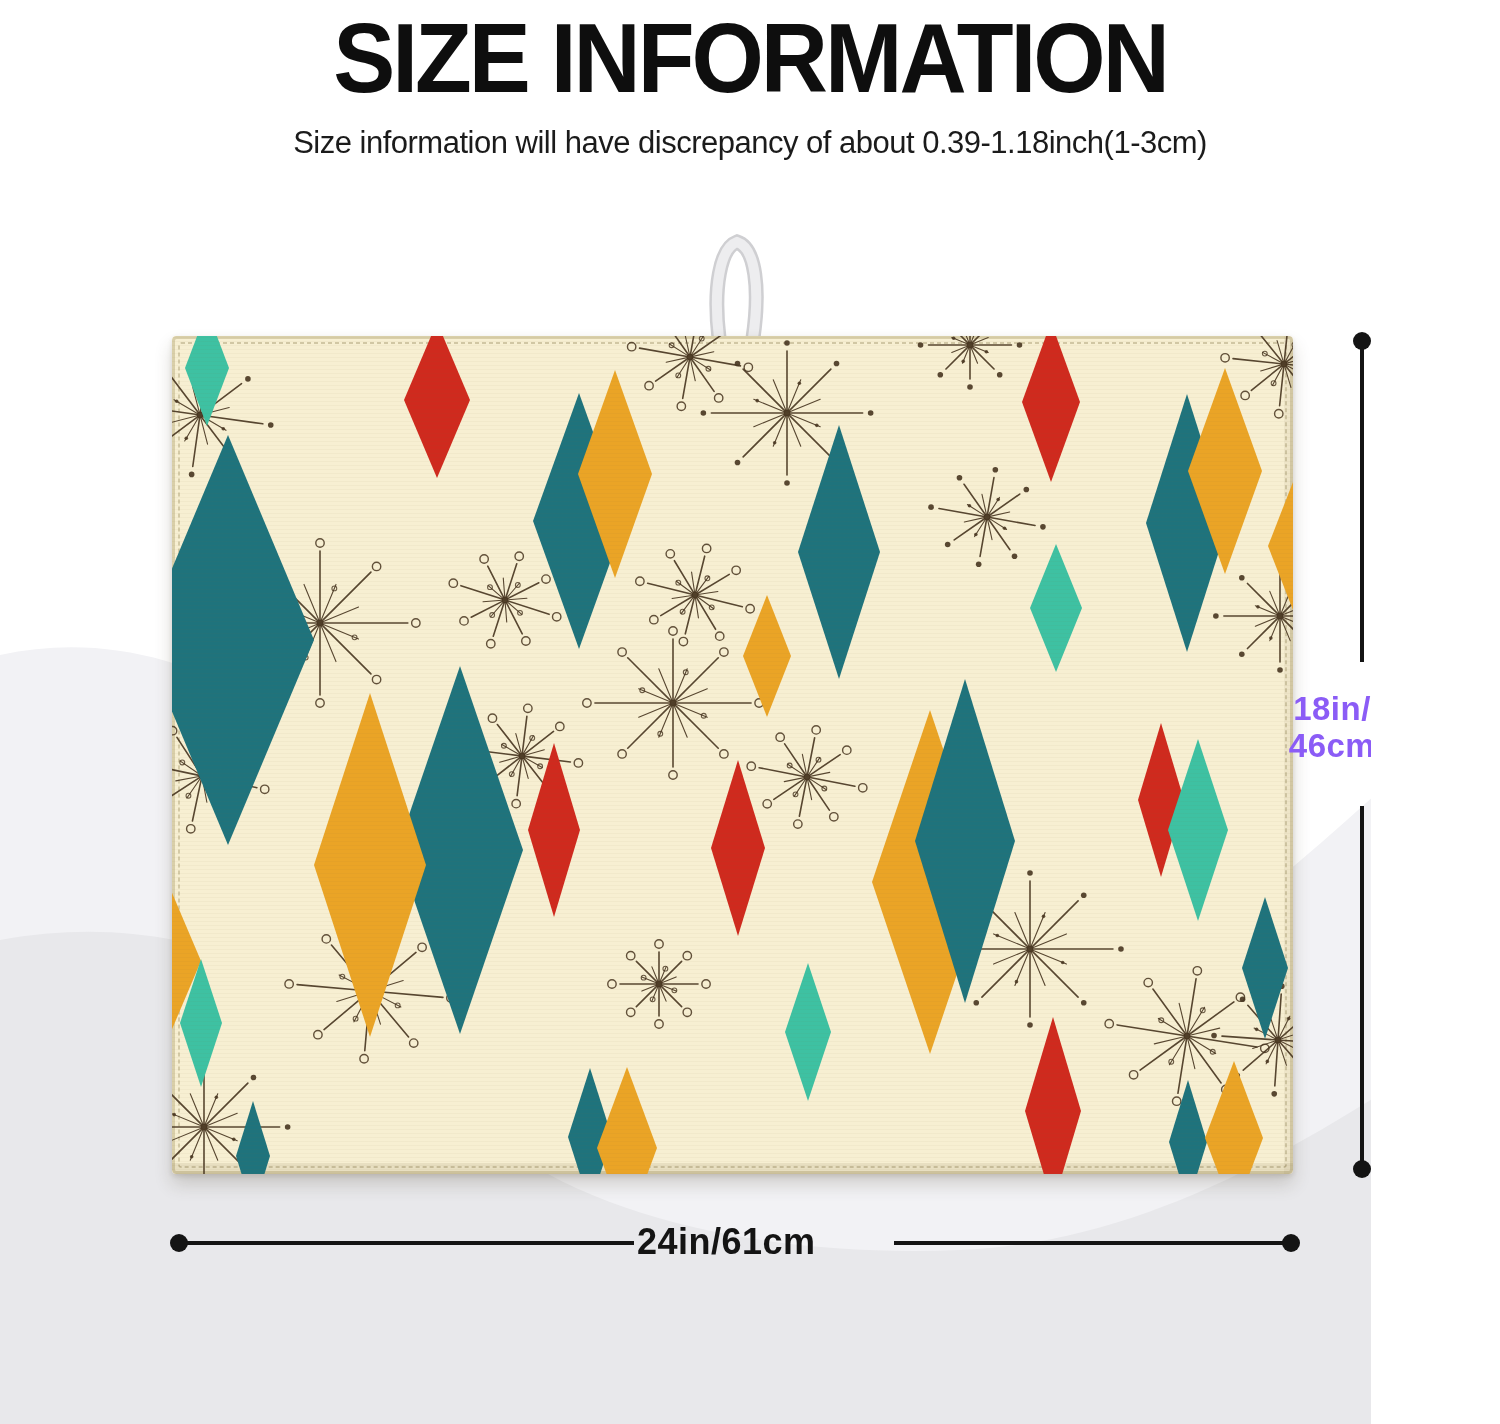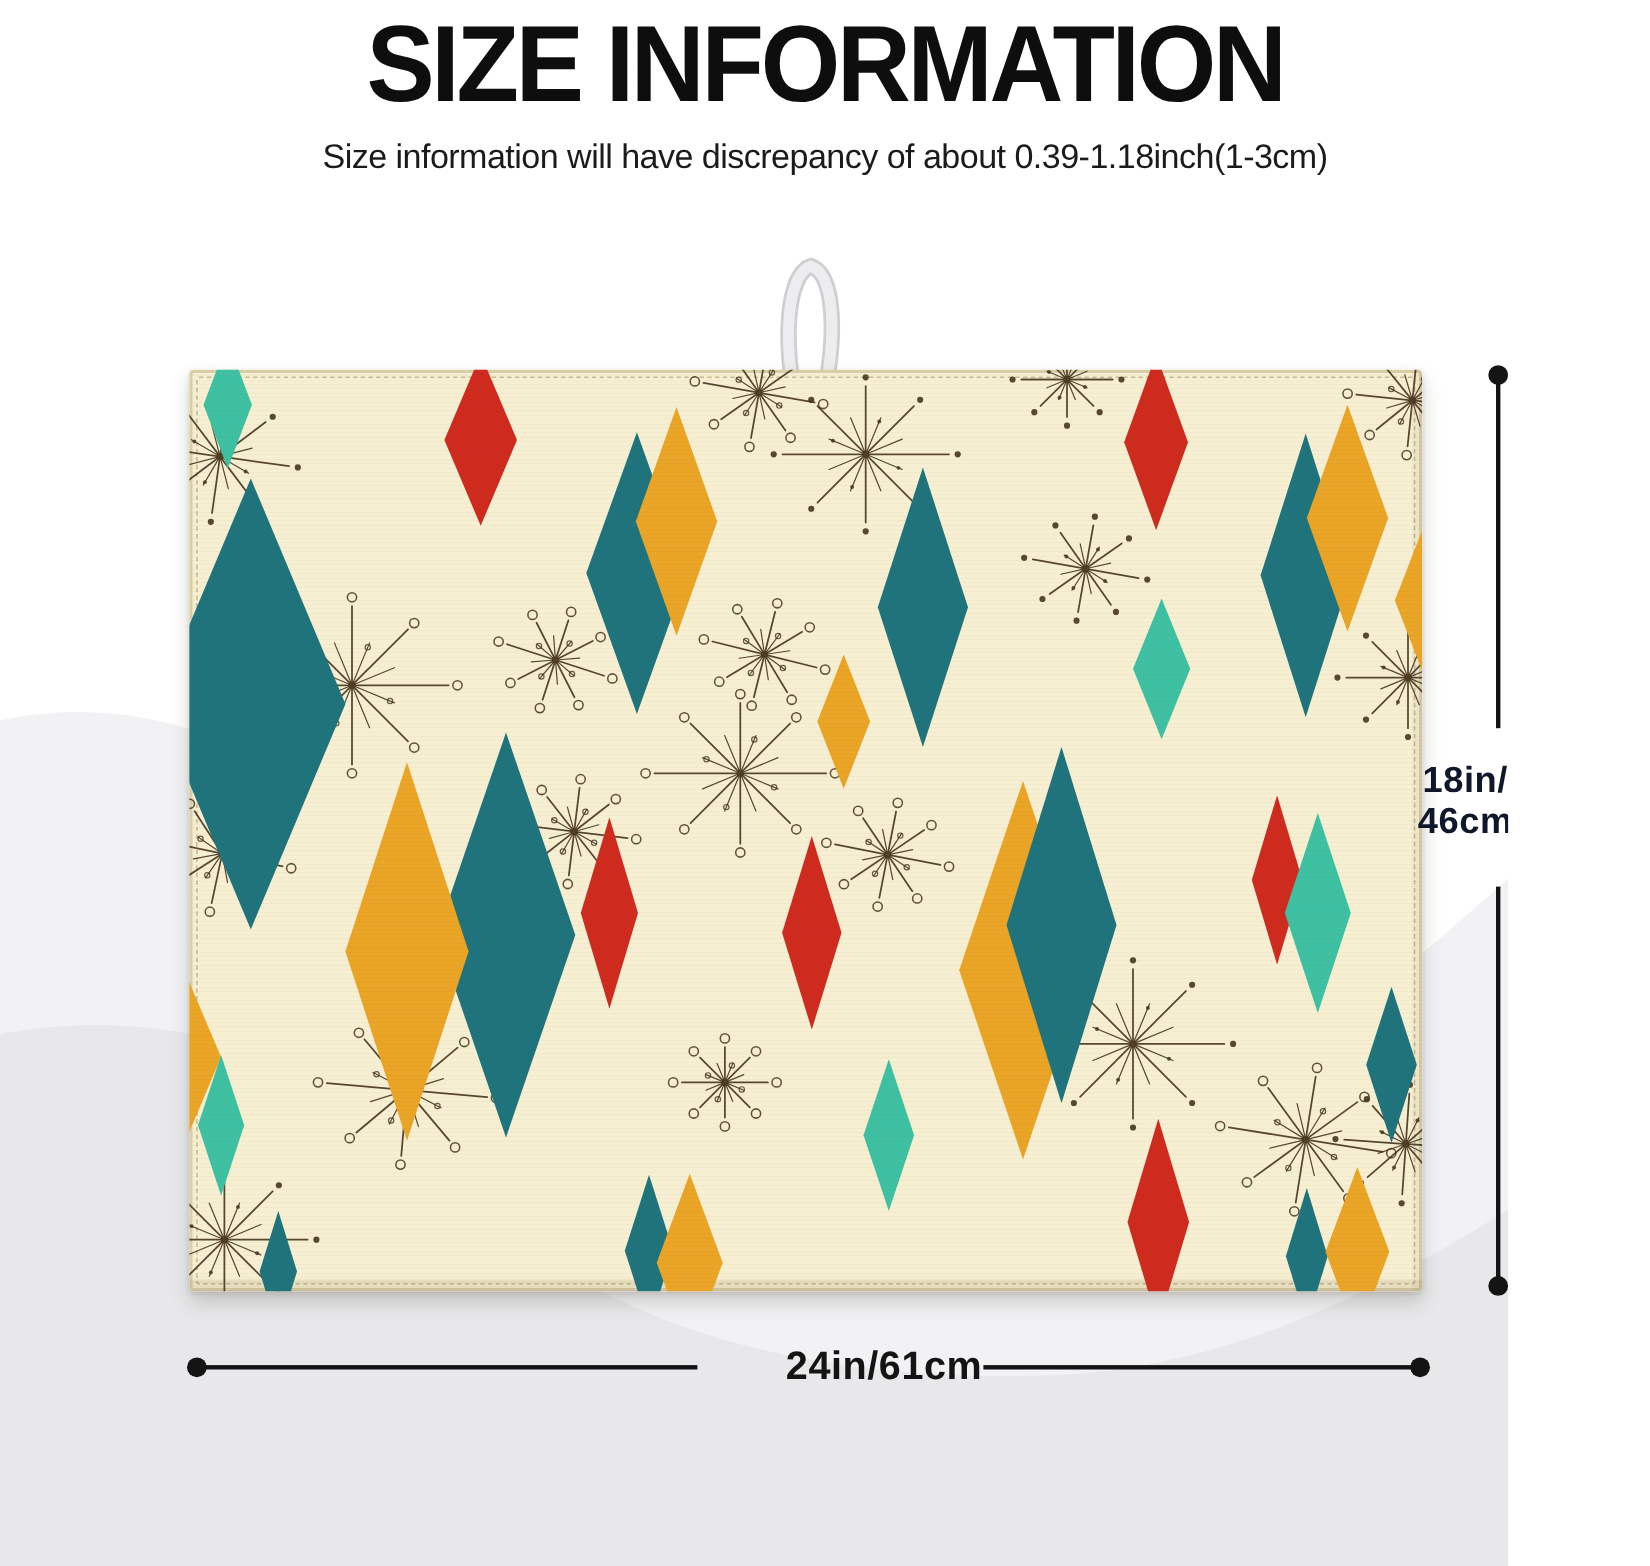--- a/index.html
+++ b/index.html
@@ -14,22 +14,22 @@
   .loop{position:absolute;left:690px;top:230px;width:120px;height:112px;z-index:1;}
   .mat{position:absolute;left:172px;top:336px;width:1121px;height:838px;z-index:2;
        border-radius:4px;overflow:hidden;
        box-shadow:0 10px 18px rgba(70,60,35,.20),0 2px 5px rgba(70,60,35,.14);}
   .mat svg{display:block;width:100%;height:100%;}
   .mat::after{content:"";position:absolute;inset:0;pointer-events:none;
       background:repeating-linear-gradient(0deg,rgba(120,100,55,.045) 0 1px,transparent 1px 4px);}
   .dim-seg{position:absolute;background:#141414;z-index:3;}
   .dim-dot{position:absolute;width:18px;height:18px;border-radius:50%;background:#141414;z-index:3;}
   .dim-label-v{position:absolute;left:1264px;top:690px;width:136px;z-index:3;text-align:center;
-      font-size:33px;line-height:37px;font-weight:700;color:#0f172a;letter-spacing:0.5px;}
-  .dim-label-h{position:absolute;left:637px;top:1221px;width:256px;z-index:3;text-align:right;
+      font-size:33px;line-height:37px;font-weight:700;color:#8b5cf6;letter-spacing:0.5px;}
+  .dim-label-h{position:absolute;left:637px;top:1221px;width:256px;z-index:3;text-align:left;
       font-size:36px;font-weight:700;color:#141414;letter-spacing:0.5px;}
 </style>
 </head>
 <body>
 
 <div class="canvas">
 
   <svg class="bg" viewBox="0 0 1500 1424" preserveAspectRatio="none" aria-hidden="true">
     <path fill="#f2f2f5" d="M0,655 C140,625 270,685 390,805 C515,935 655,1020 820,1045 C1090,1082 1270,890 1500,680 L1500,1424 L0,1424 Z"></path>
     <path fill="#e8e8eb" d="M0,940 C190,905 340,985 455,1105 C560,1215 760,1258 960,1250 C1160,1242 1330,1130 1500,1015 L1500,1424 L0,1424 Z"></path>

